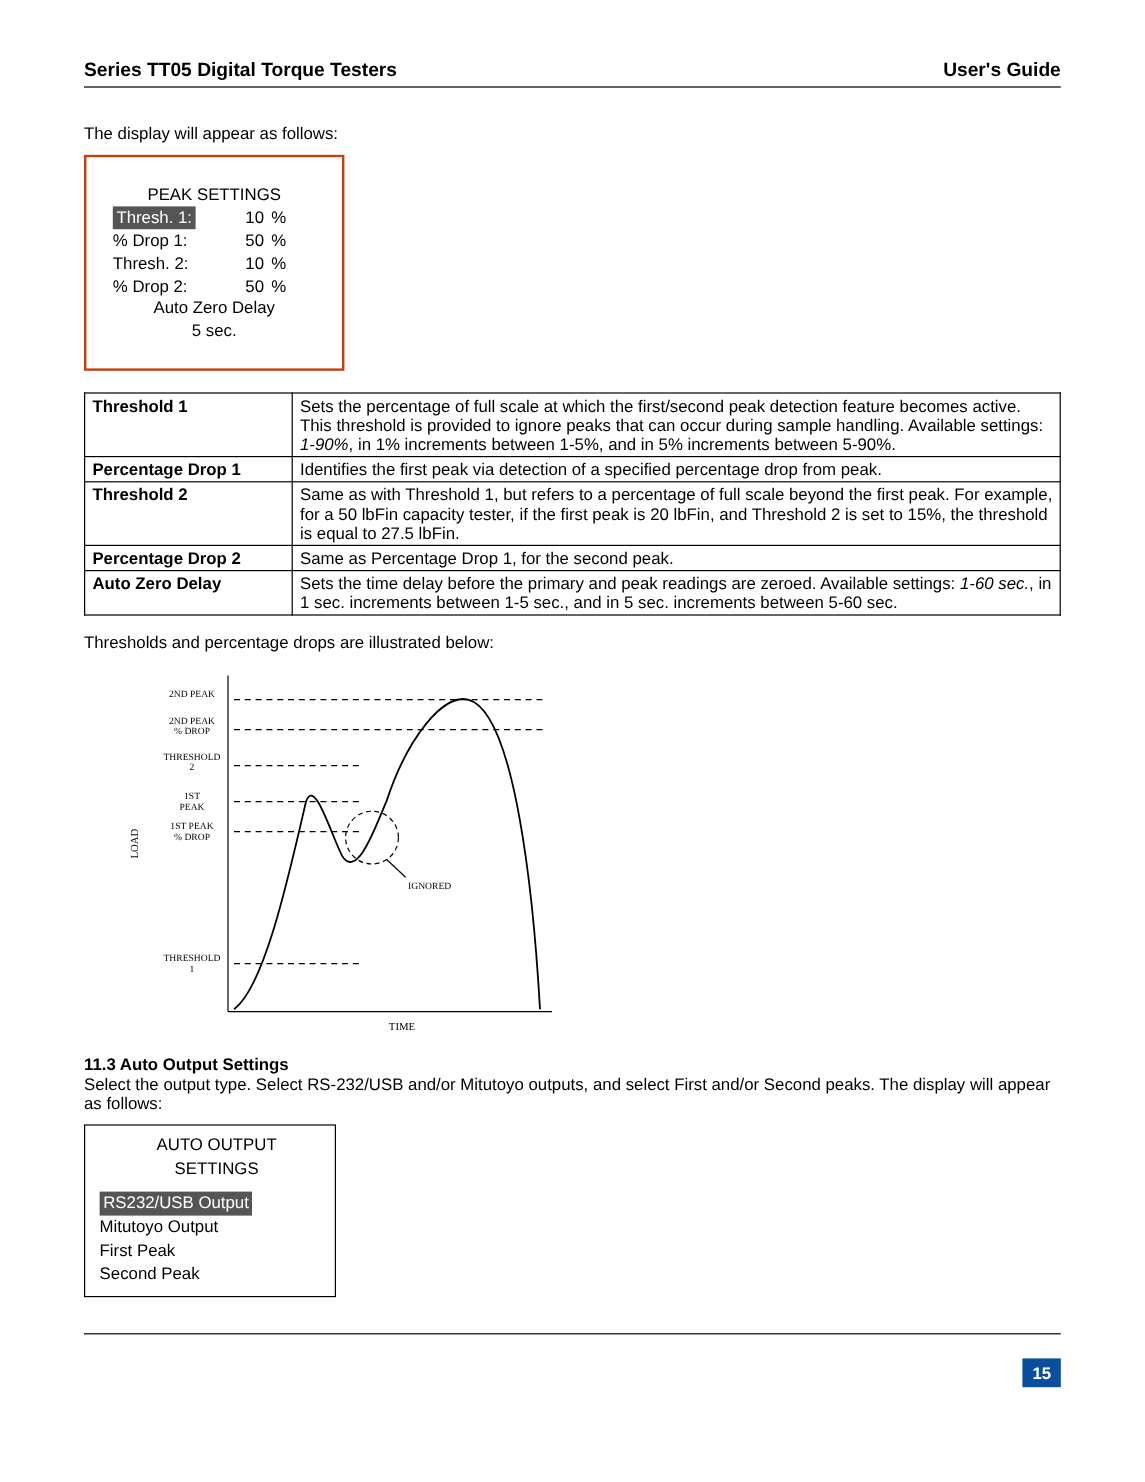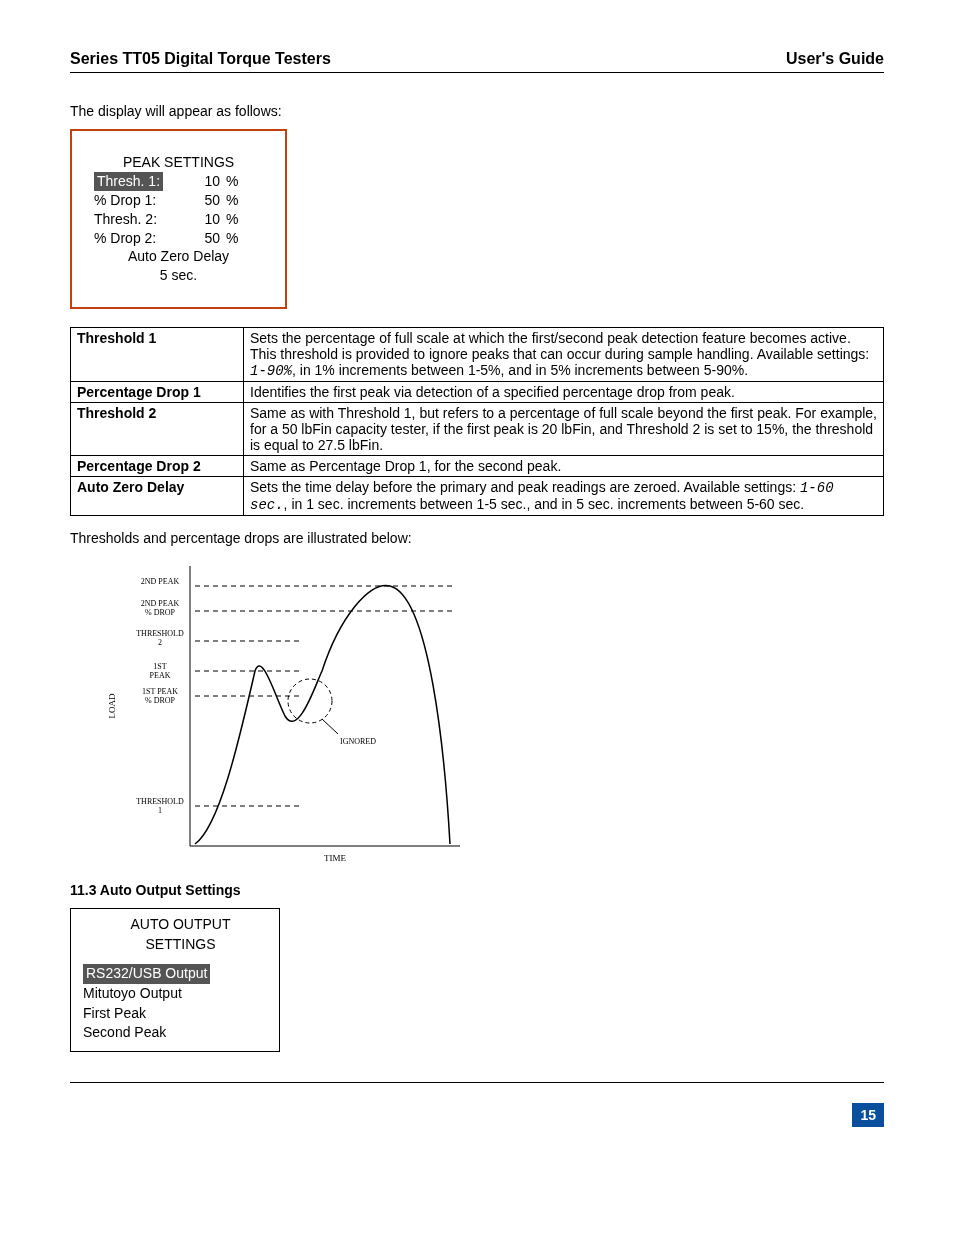--- a/index.html
+++ b/index.html
@@ -50,21 +50,21 @@
     width: 100%;
     margin: 4px 0 14px 0;
   }
   table.def td {
     border: 1px solid #000;
     padding: 2px 6px;
     vertical-align: top;
     font-size: 14px;
   }
   table.def td.first { font-weight: bold; white-space: nowrap; width:160px; }
-  .ital { font-style: italic; font-family: Liberation Mono, monospace; }
+  .ital { font-style: italic; }
   .chart-wrap { margin: 10px 0 0 30px; font-family: Liberation Serif, serif; }
   .chart-svg { display:block; }
   .auto-box {
     border: 1px solid #000;
     width: 195px;
     padding: 6px 1px 8px 12px;
     margin: 10px 0 18px 0;
     font-size: 14px;
     line-height: 1.4;
   }
@@ -181,20 +181,21 @@
 
   <text x="240" y="188" font-size="8">IGNORED</text>
 
   <text x="15" y="150" font-size="9" transform="rotate(-90 15 150)" text-anchor="middle">LOAD</text>
   <text x="235" y="305" font-size="9" text-anchor="middle">TIME</text>
 </svg>
 </div>
 
 <div>
   <div class="section-heading">11.3 Auto Output Settings</div>
+  <div>Select the output type. Select RS-232/USB and/or Mitutoyo outputs, and select First and/or Second peaks. The display will appear as follows:</div>
 
   <div class="auto-box">
     <div class="title">
       <span>AUTO OUTPUT</span><br>
       <span>SETTINGS</span>
     </div>
     <div><span class="hl">RS232/USB Output</span></div>
     <div>Mitutoyo Output</div>
     <div>First Peak</div>
     <div>Second Peak</div>

